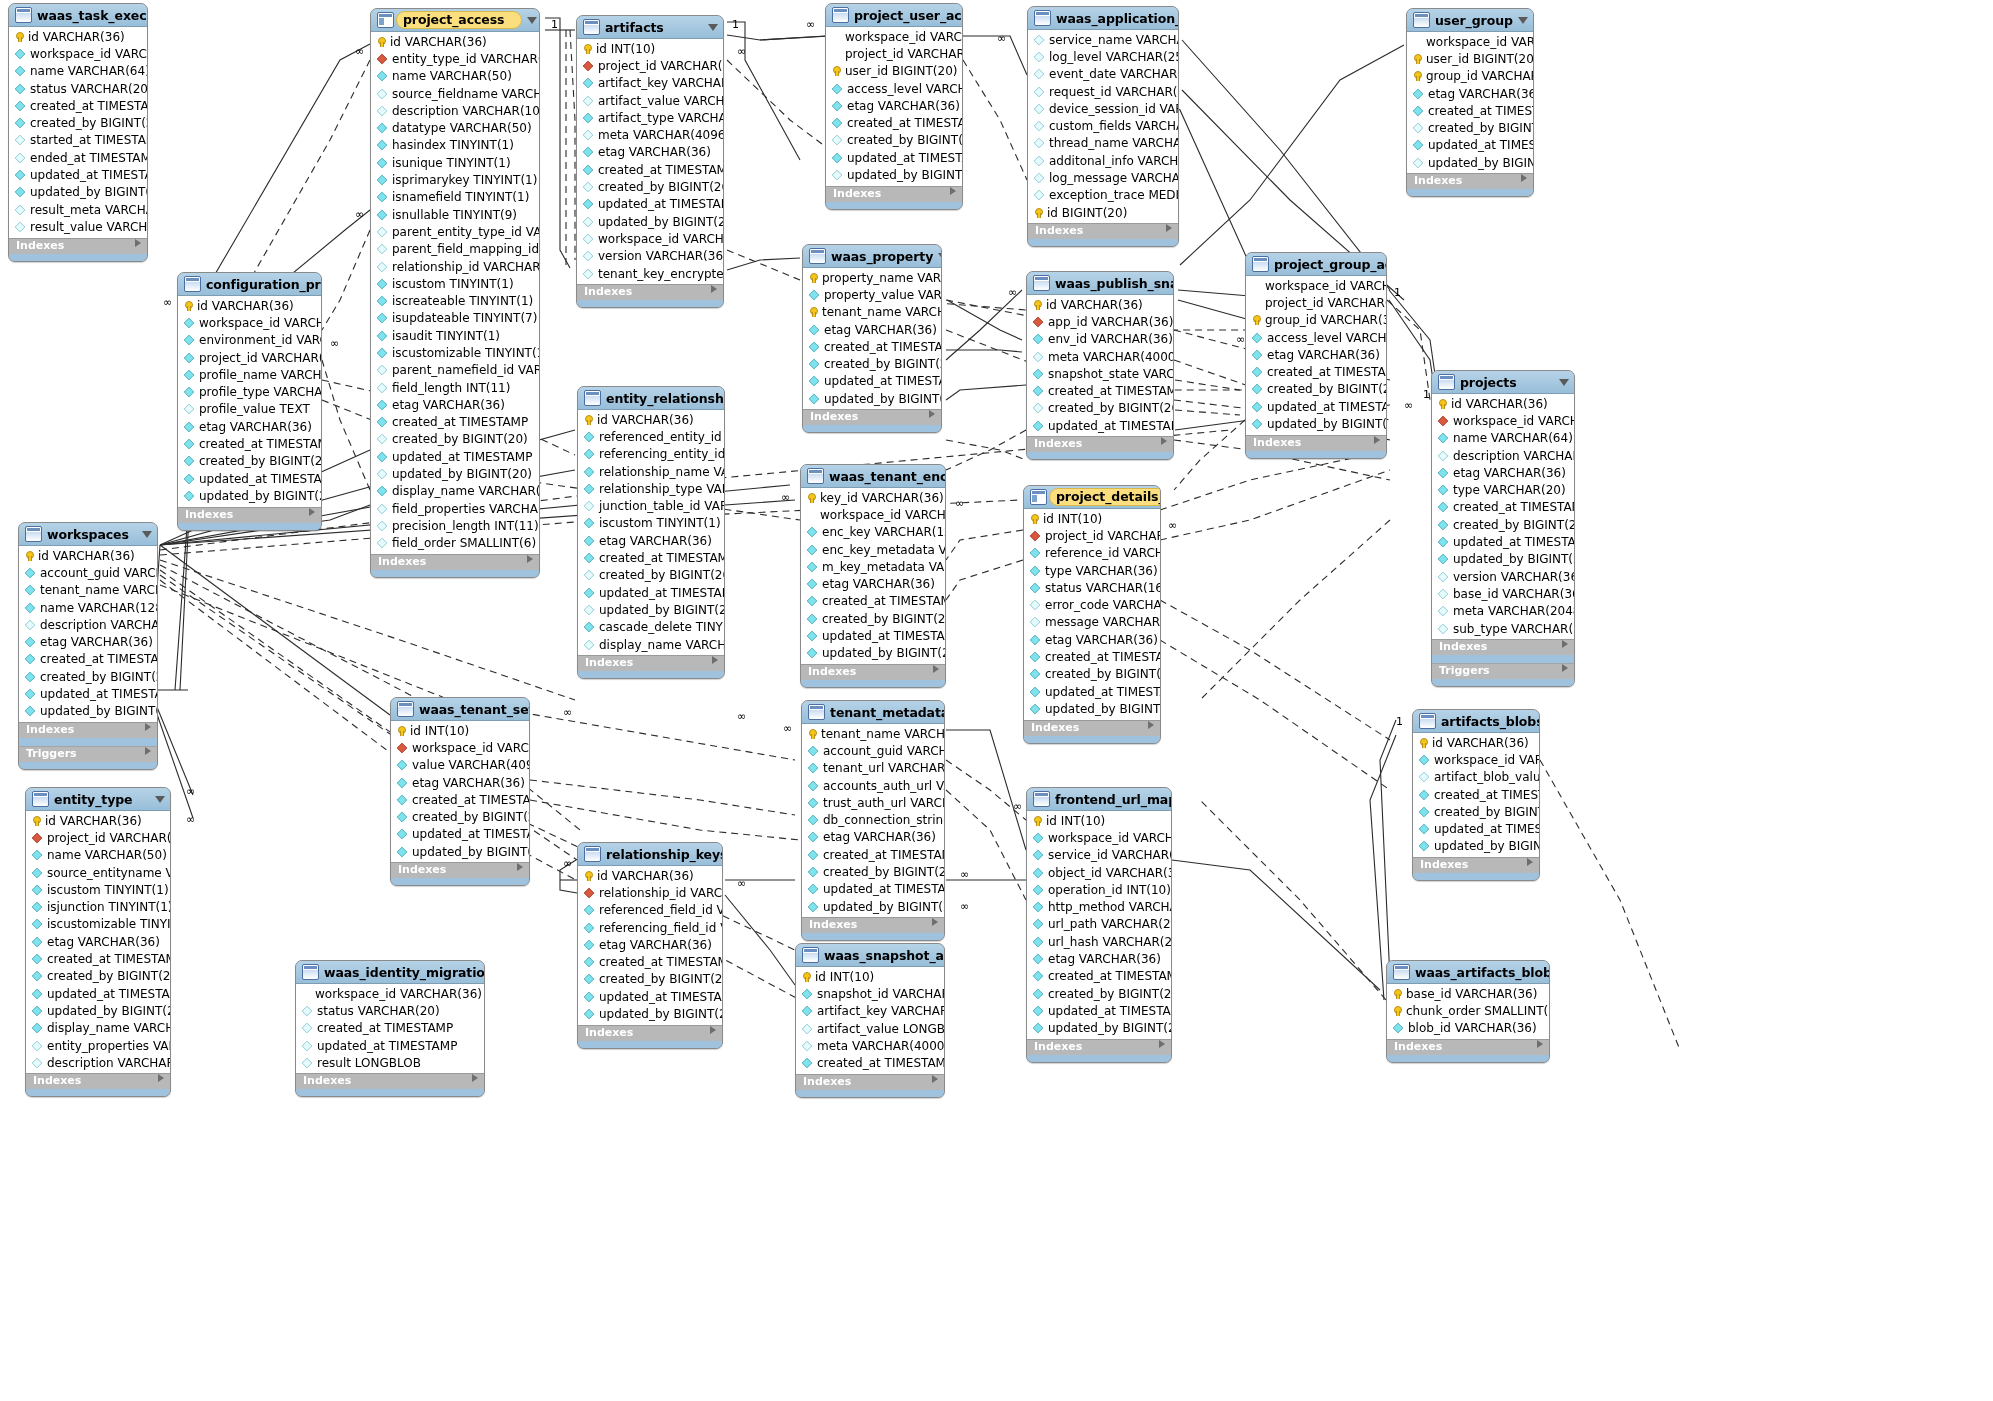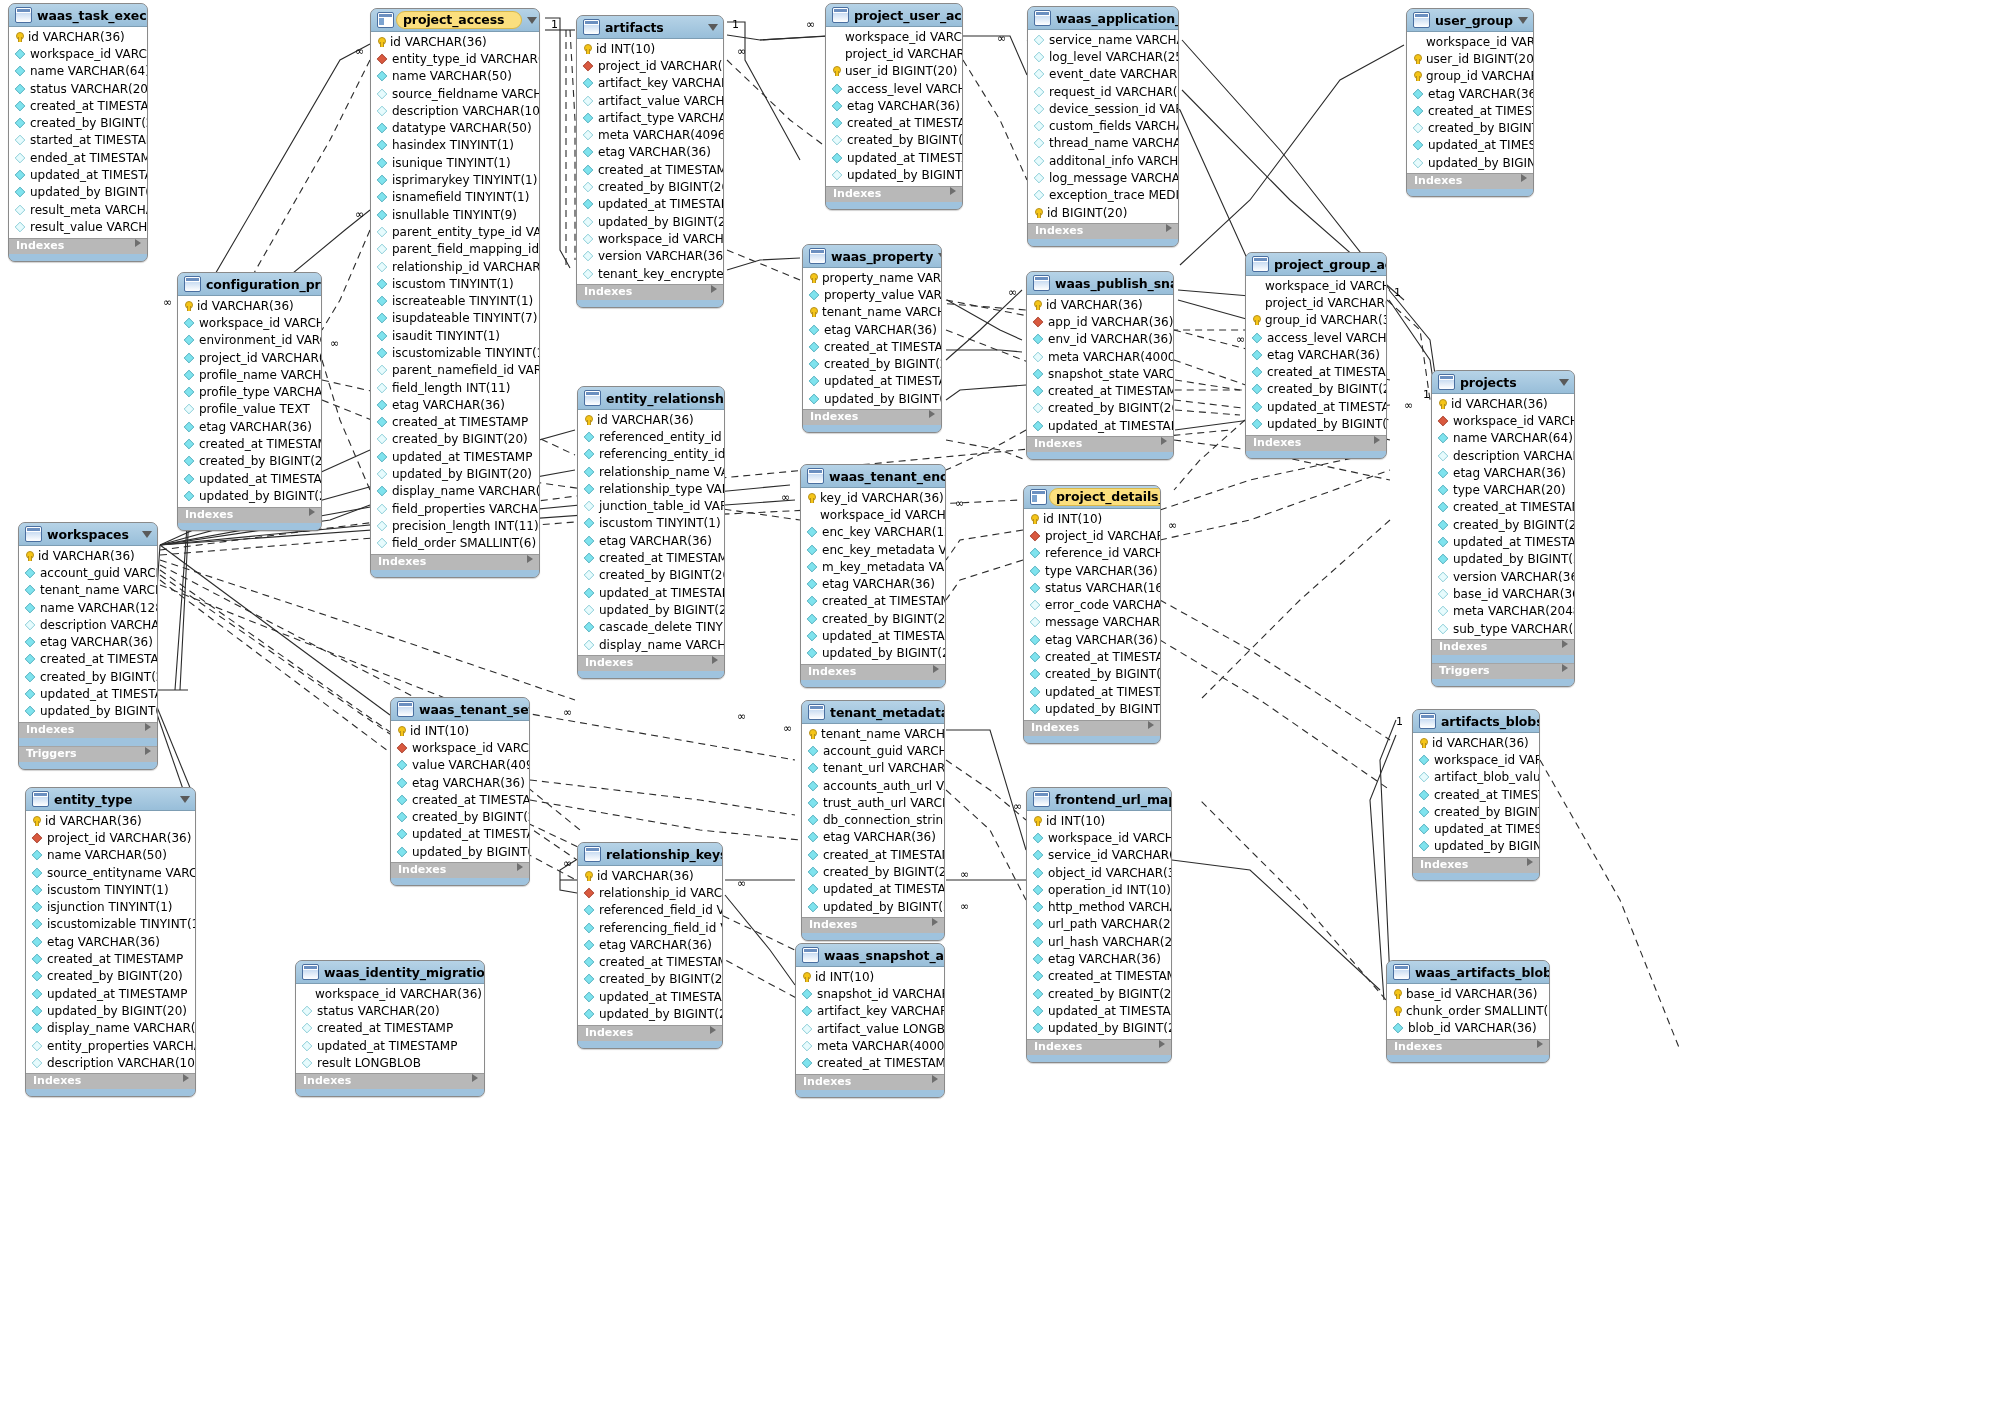--- a/index.html
+++ b/index.html
@@ -1393,21 +1393,21 @@
             <span class="km d nn"></span>
             <span class="colname">updated_by BIGINT(20)</span>
           </div>
         </div>
         <div class="footer">
           <span>Indexes</span>
           <span class="arr"></span>
         </div>
         <div class="tbl-bottom"></div>
       </div>
-      <div class="tbl" style="left: 25px; top: 787px; width: 171px;">
+      <div class="tbl" style="left: 25px; top: 787px; width: 146px;">
         <div class="tbl-head">
           <span class="tbl-ico"></span>
           <span class="tbl-title">entity_type</span>
           <span class="caret"></span>
         </div>
         <div class="cols">
           <div class="col">
             <span class="km pk"></span>
             <span class="colname">id VARCHAR(36)</span>
           </div>

